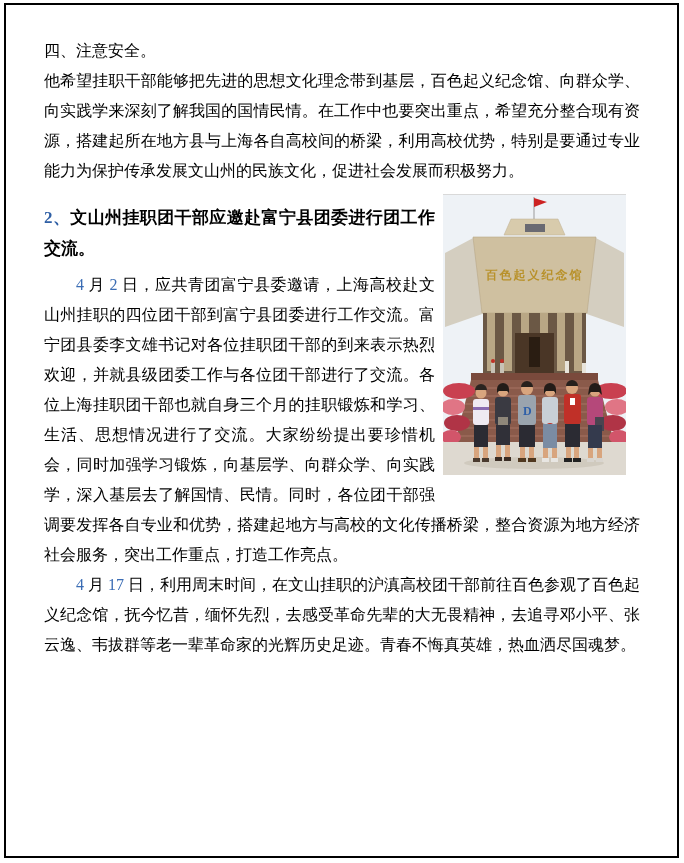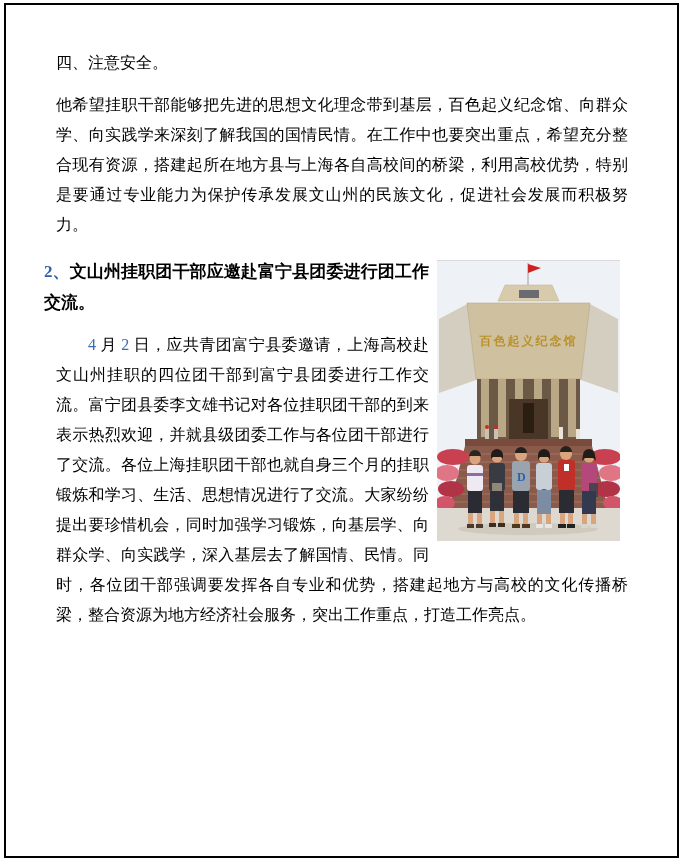--- a/index.html
+++ b/index.html
@@ -14,36 +14,36 @@
     position:absolute; left:4px; top:3px; right:5px; bottom:5px;
     border:2px solid #000000;
     pointer-events:none;
   }
   .content {
     position:absolute; left:44px; top:36px; width:596px;
     color:#000000;
     font-size:16px; line-height:30px;
     text-align:justify;
   }
-  .content p { margin:12px; }
+  .content p { margin:0; }
   .h1-line { font-size:16px; }
   .indent { text-indent:32px; }
   .heading2 {
     margin:16px 0 6px 0;
     font-weight:bold;
     font-size:17px; line-height:31px;
   }
   .num-blue { color:#3a6cb4; }
   .heading-num { color:#2f5fa5; font-weight:bold; }
   .para3 { margin-top:6px; }
   .para4 { margin-top:4px; }
   figure.photo-float {
     float:right;
     width:183px; height:280px;
-    margin:8px 20px 8px 8px;
+    margin:8px 14px 8px 8px;
     padding:0;
     border-top:1px solid #d9d9d9;
     box-sizing:content-box;
     font-family:Liberation Serif, serif;
   }
   figure.photo-float svg { display:block; width:183px; height:280px; }
 </style>
 </head>
 <body>
 
@@ -190,14 +190,15 @@
             <rect x="153" y="263" width="7" height="4" fill="#d9d5cf"></rect>
         </g>
       </g>
     </svg>
   </figure>
 
   <h2 class="heading2"><span class="heading-num">2、</span><span>文山州挂职团干部应邀赴富宁县团委进行团工作交流。</span></h2>
 
   <p class="indent para3"><span class="num-blue">4</span><span> 月 </span><span class="num-blue">2</span><span> 日，应共青团富宁县委邀请，上海高校赴文山州挂职的四位团干部到富宁县团委进行工作交流。富宁团县委李文雄书记对各位挂职团干部的到来表示热烈欢迎，并就县级团委工作与各位团干部进行了交流。各位上海挂职团干部也就自身三个月的挂职锻炼和学习、生活、思想情况进行了交流。大家纷纷提出要珍惜机会，同时加强学习锻炼，向基层学、向群众学、向实践学，深入基层去了解国情、民情。同时，各位团干部强调要发挥各自专业和优势，搭建起地方与高校的文化传播桥梁，整合资源为地方经济社会服务，突出工作重点，打造工作亮点。</span></p>
 
+  <p class="indent para4"><span class="num-blue">4</span><span> 月 </span><span class="num-blue">17</span><span> 日，利用周末时间，在文山挂职的沪滇高校团干部前往百色参观了百色起义纪念馆，抚今忆昔，缅怀先烈，去感受革命先辈的大无畏精神，去追寻邓小平、张云逸、韦拔群等老一辈革命家的光辉历史足迹。青春不悔真英雄，热血洒尽国魂梦。</span></p>
 
 </div>
 
 </body></html>

